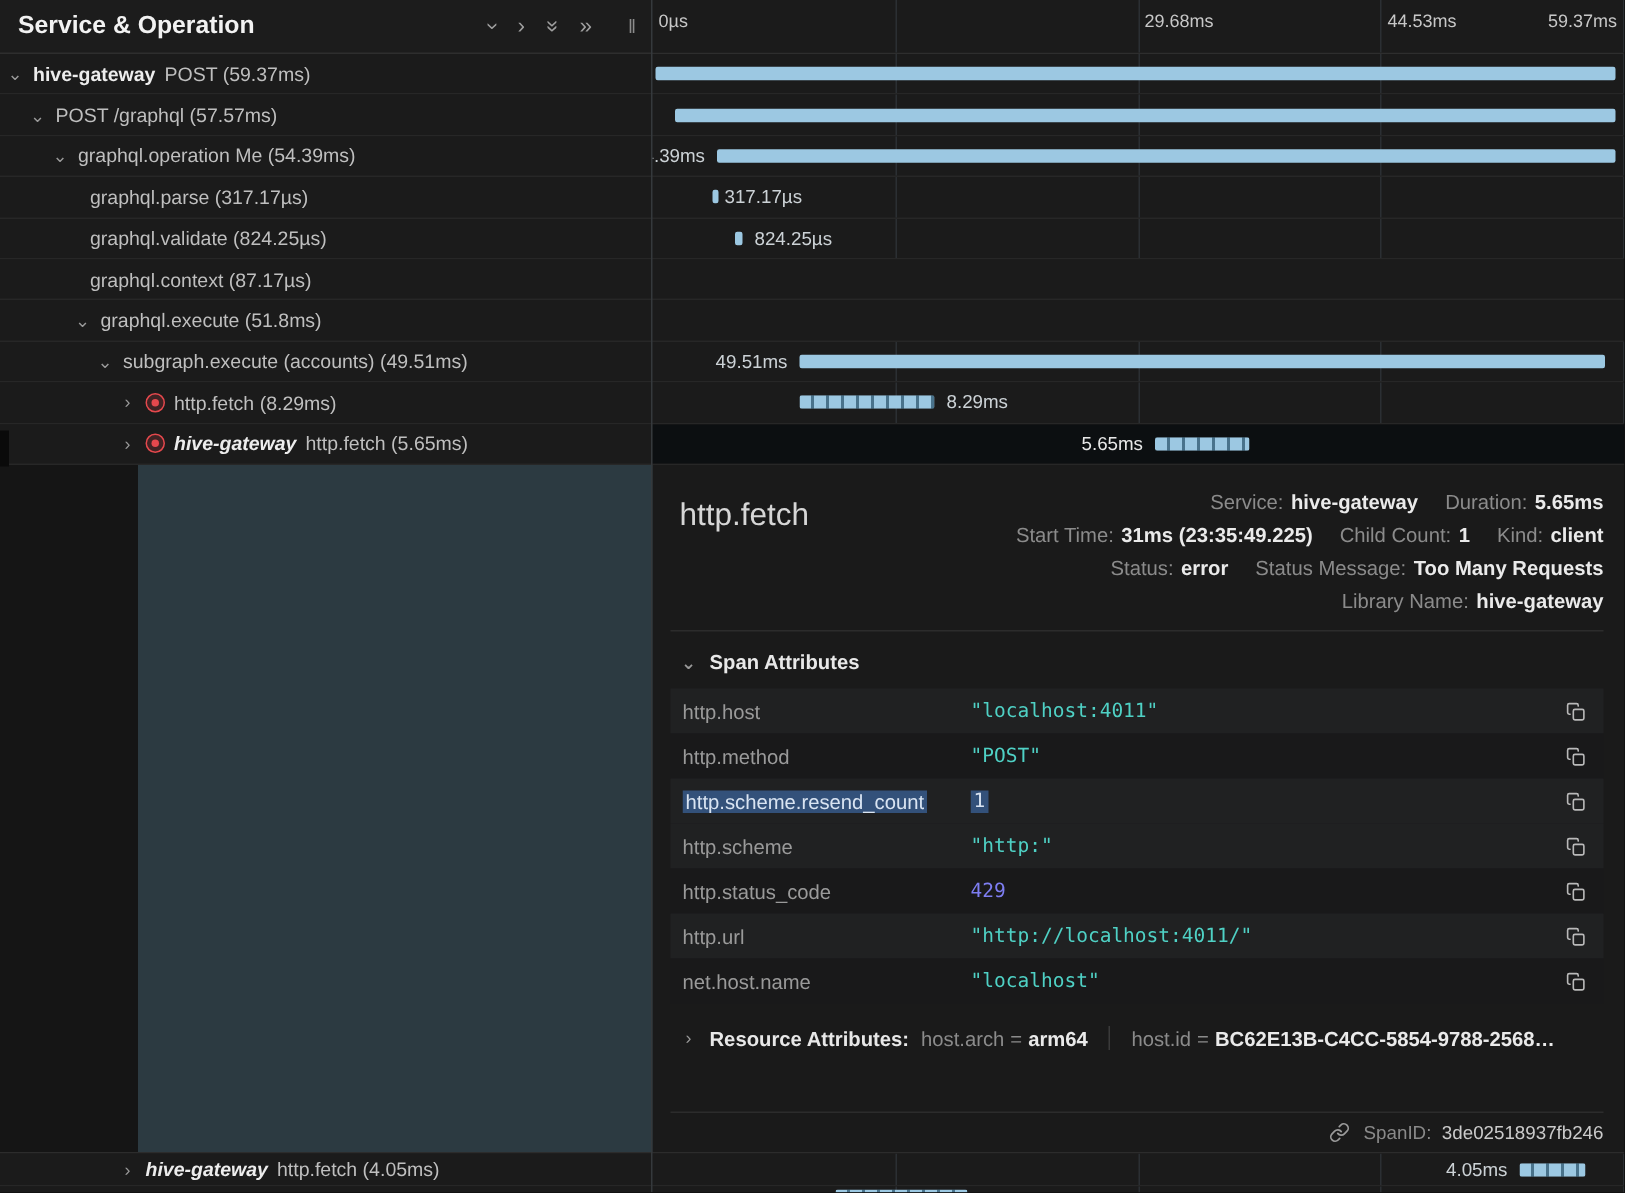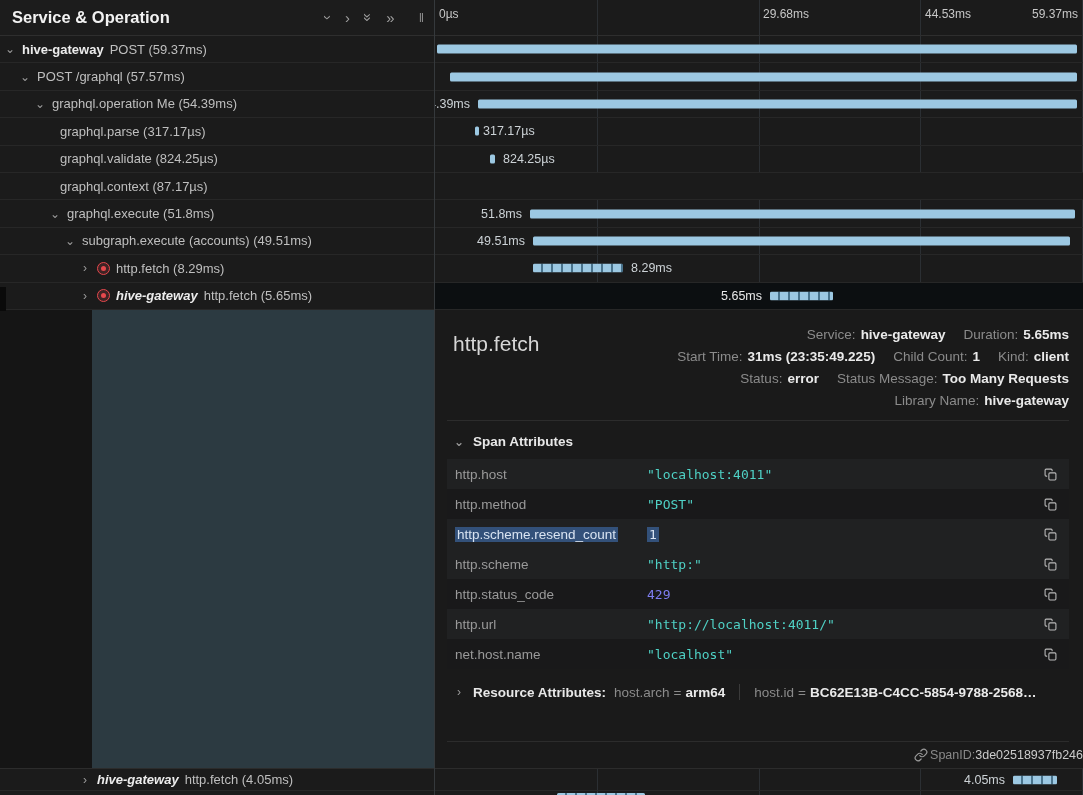--- a/index.html
+++ b/index.html
@@ -74,22 +74,22 @@
   .hl{background:var(--selection_blue);color:#d9e4f2;padding:1px 2px;border-radius:1px;}
   .copy-btn{display:flex;align-items:center;cursor:pointer;padding:2px;}
   .res-row{display:flex;align-items:center;gap:8px;margin:10px 14px 10px 18px;height:26px;
            font-size:13.5px;white-space:nowrap;overflow:hidden;}
   .res-title{font-weight:700;color:#e8e8e8;}
   .res-key{color:#8b8b8b;} .res-eq{color:#8b8b8b;margin:0 4px;}
   .res-val{color:#eaeaea;font-weight:700;}
   .res-sep{width:1px;height:16px;background:#3a3a3a;margin:0 6px;}
   .res-clip{overflow:hidden;text-overflow:ellipsis;white-space:nowrap;flex:1;}
   .detail-footer{margin-top:auto;}
-  .footer-bar{display:flex;align-items:center;justify-content:flex-end;height:26px;
-              font-size:12.5px;}
+  .footer-bar{display:flex;align-items:center;justify-content:flex-end;gap:7px;height:26px;
+              padding-right:14px;font-size:12.5px;}
   .footer-bar .lbl{color:#8a8a8a;} .span-id{color:#cbcbcb;}
 
   
   .bottom{height:27px;overflow:hidden;border-top:1px solid #2c2c2c;}
   .bottom .row{height:22px;}
   .bottom .row.partial{height:10px;border-bottom:none;}
   .partial .bar{top:2px;transform:none;}
 
   
   .vline{position:absolute;left:434px;top:0;bottom:0;width:1px;background:#35393c;z-index:6;pointer-events:none;}
@@ -179,24 +179,20 @@
     <div class="row">
       <div class="tree" style="padding-left:60px">
         <span class="op">graphql.context (87.17µs)</span>
       </div>
     </div>
 
     <div class="row">
       <div class="tree" style="padding-left:49px">
         <span class="caret">⌄</span>
         <span class="op">graphql.execute (51.8ms)</span>
-      </div>
-      <div class="tl">
-        <span class="bar-label" style="right: 561px;">51.8ms</span>
-        <span class="bar" style="left: 95px; width: 545px;"></span>
       </div>
     </div>
 
     <div class="row">
       <div class="tree" style="padding-left:64px">
         <span class="caret">⌄</span>
         <span class="op">subgraph.execute (accounts) (49.51ms)</span>
       </div>
       <div class="tl">
         <span class="bar-label" style="right: 558px;">49.51ms</span>

